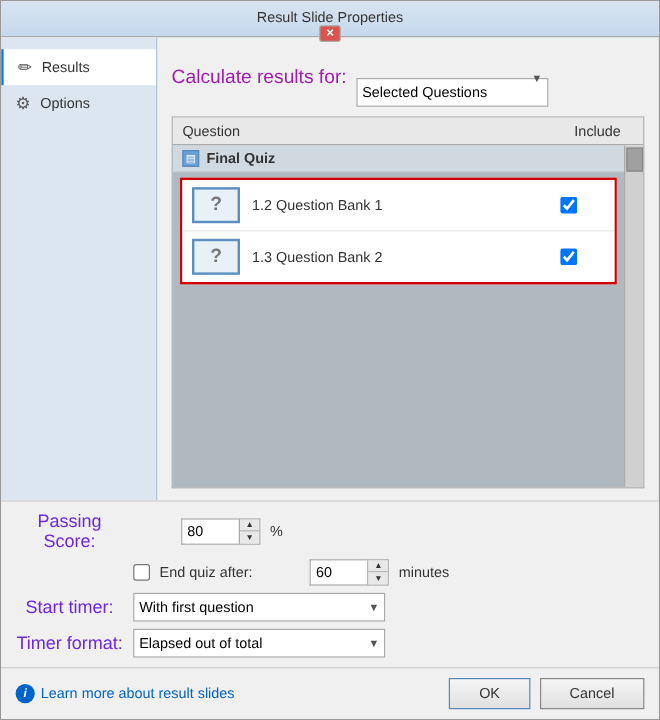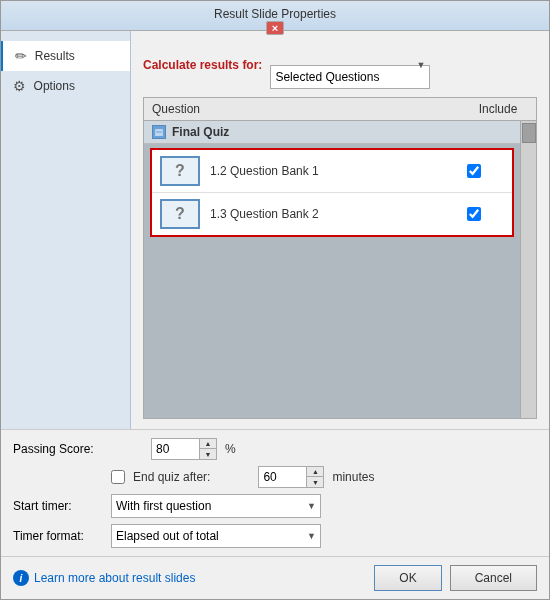--- a/index.html
+++ b/index.html
@@ -89,24 +89,23 @@
       flex-direction: column;
       padding: 10px 12px;
       gap: 8px;
     }
     .calculate-row {
       display: flex;
       align-items: center;
       gap: 8px;
     }
     .calculate-label {
-      font-size: 12px;
-      color: #b91c1c;
+      font-size: 16px;
+      color: #a21caf;
       white-space: nowrap;
-      font-weight: bold;
     }
     .dropdown-select {
       height: 24px;
       border: 1px solid #aaa;
       background: #fff;
       font-size: 12px;
       padding: 0 4px;
       min-width: 160px;
       cursor: pointer;
       appearance: none;
@@ -246,24 +245,24 @@
       gap: 6px;
       background: #f0f0f0;
       border-top: 1px solid #ccc;
     }
     .form-row {
       display: flex;
       align-items: center;
       gap: 8px;
     }
     .form-label {
-      font-size: 12px;
-      color: #000000;
+      font-size: 15px;
+      color: #6d28d9;
       width: 90px;
-      text-align: left;
+      text-align: center;
     }
     .form-label-left {
       font-size: 12px;
       color: #333;
       white-space: nowrap;
     }
     .spinner-wrapper {
       display: flex;
       align-items: flex-end;
       margin-left: 40px;

